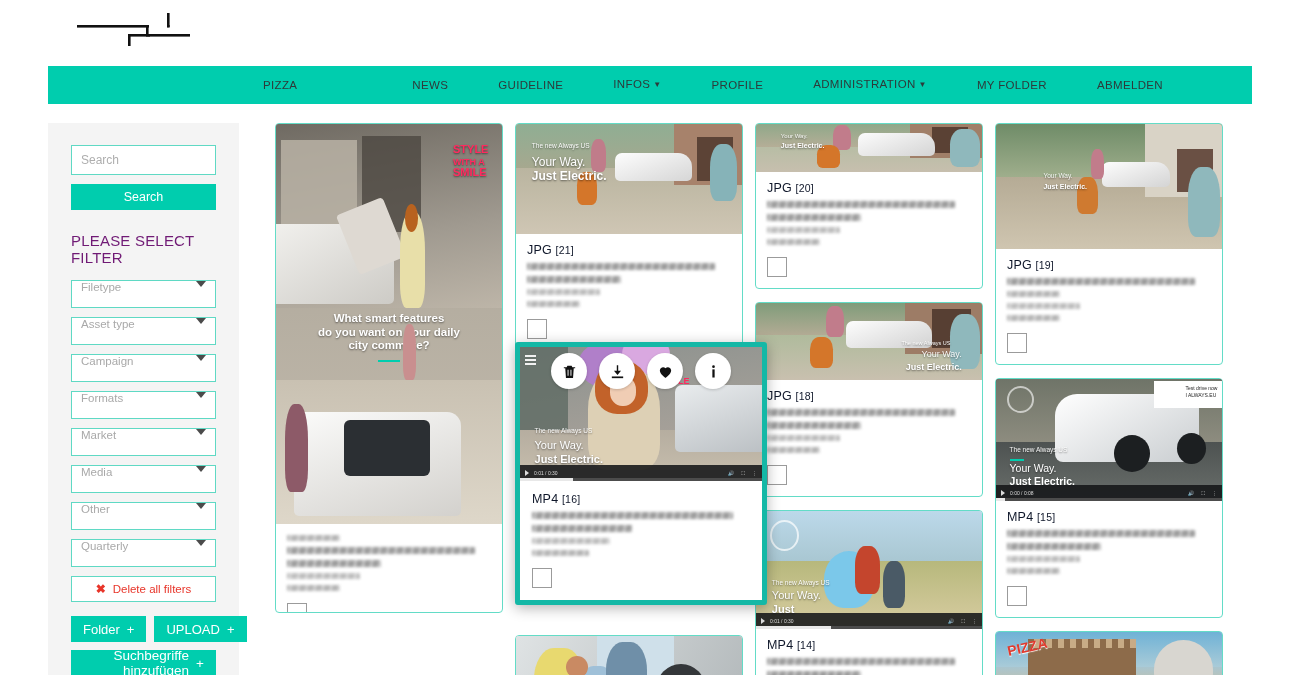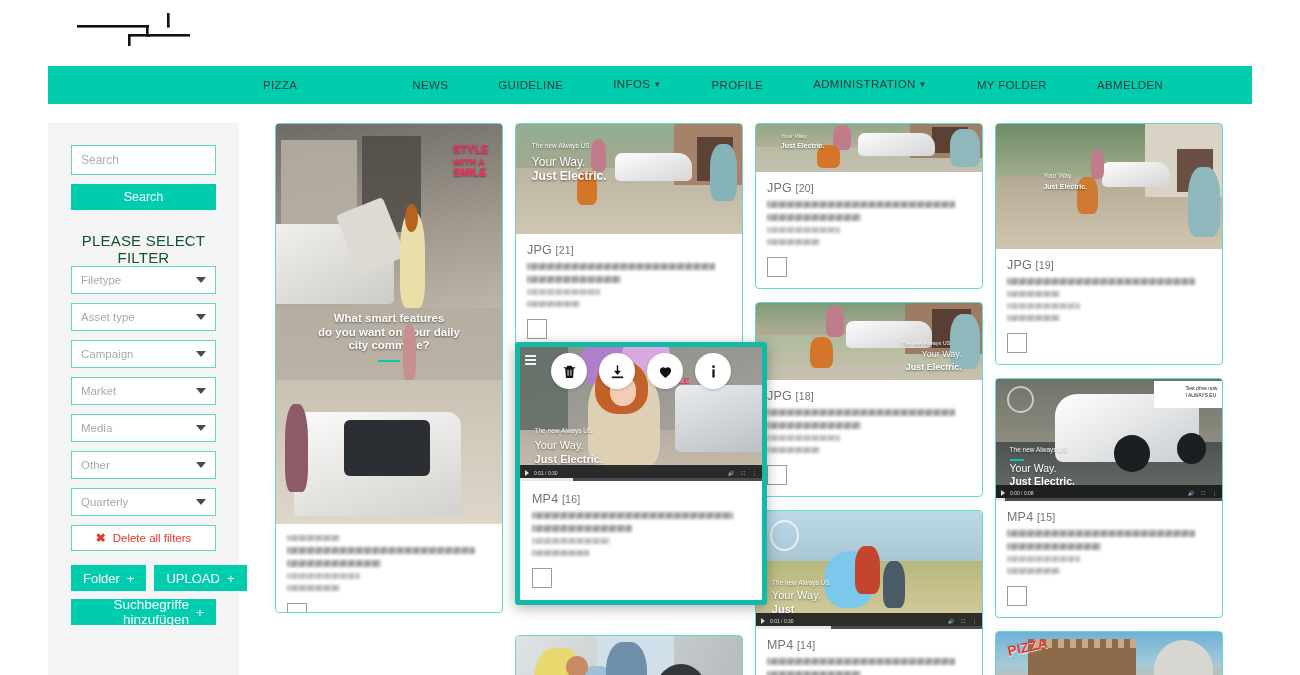--- a/index.html
+++ b/index.html
@@ -62,32 +62,32 @@
   .search-btn {
     width: 100%; height: 26px;
     margin-top: 9px;
     background: #00cdae;
     border: none; color: #fff;
     font-size: 12.5px;
     cursor: pointer;
     font-family: "Liberation Sans", sans-serif;
   }
   .filter-title {
-    text-align: center;
+    text-align: left;
     font-size: 15px;
-    color: #14532d;
-    margin: 22px 0 0 0;
+    color: #701a75;
+    margin: 22px 0 14px 0;
     letter-spacing: .2px;
   }
   .select-box {
     width: 100%; height: 28px;
     border: 1px solid #5fd9c4;
     background: #fff;
     margin-bottom: 9px;
-    display: flex; align-items: center;
+    display: flex; align-items: flex-start;
     padding: 0 9px;
     font-size: 11.5px;
     color: #a9a9a9;
     cursor: pointer;
     position: relative;
   }
   .select-box .arrow {
     position: absolute; right: 9px;
     width: 0; height: 0;
     border-left: 5px solid transparent;
@@ -132,21 +132,21 @@
   .card {
     border: 1px solid #63dcc7;
     border-radius: 4px;
     background: #fff;
     overflow: hidden;
     position: relative;
     flex: 0 0 auto;
   }
   .card .thumb { width: 100%; display: block; position: relative; overflow: hidden; }
   .card .meta { padding: 9px 11px 11px 11px; }
-  .ftype { font-size: 12.5px; color: #737373; letter-spacing: .2px; }
+  .ftype { font-size: 12.5px; color: #0f172a; letter-spacing: .2px; }
   .ftype b { font-weight: normal; font-size: 10.5px; }
   .redact {
     height: 7px;
     margin-top: 6px;
     border-radius: 1px;
     background: repeating-linear-gradient(100deg,
       #6f6f6f 0px, #8f8f8f 2px, #cfcfcf 4px, #747474 6px, #a8a8a8 8px);
     filter: blur(1.6px);
     opacity: .82;
   }
@@ -262,20 +262,24 @@
     <div class="select-box">
       <span>Filetype</span>
       <i class="arrow"></i>
     </div>
     <div class="select-box">
       <span>Asset type</span>
       <i class="arrow"></i>
     </div>
     <div class="select-box">
       <span>Campaign</span>
+      <i class="arrow"></i>
+    </div>
+    <div class="select-box">
+      <span>Formats</span>
       <i class="arrow"></i>
     </div>
     <div class="select-box">
       <span>Market</span>
       <i class="arrow"></i>
     </div>
     <div class="select-box">
       <span>Media</span>
       <i class="arrow"></i>
     </div>

